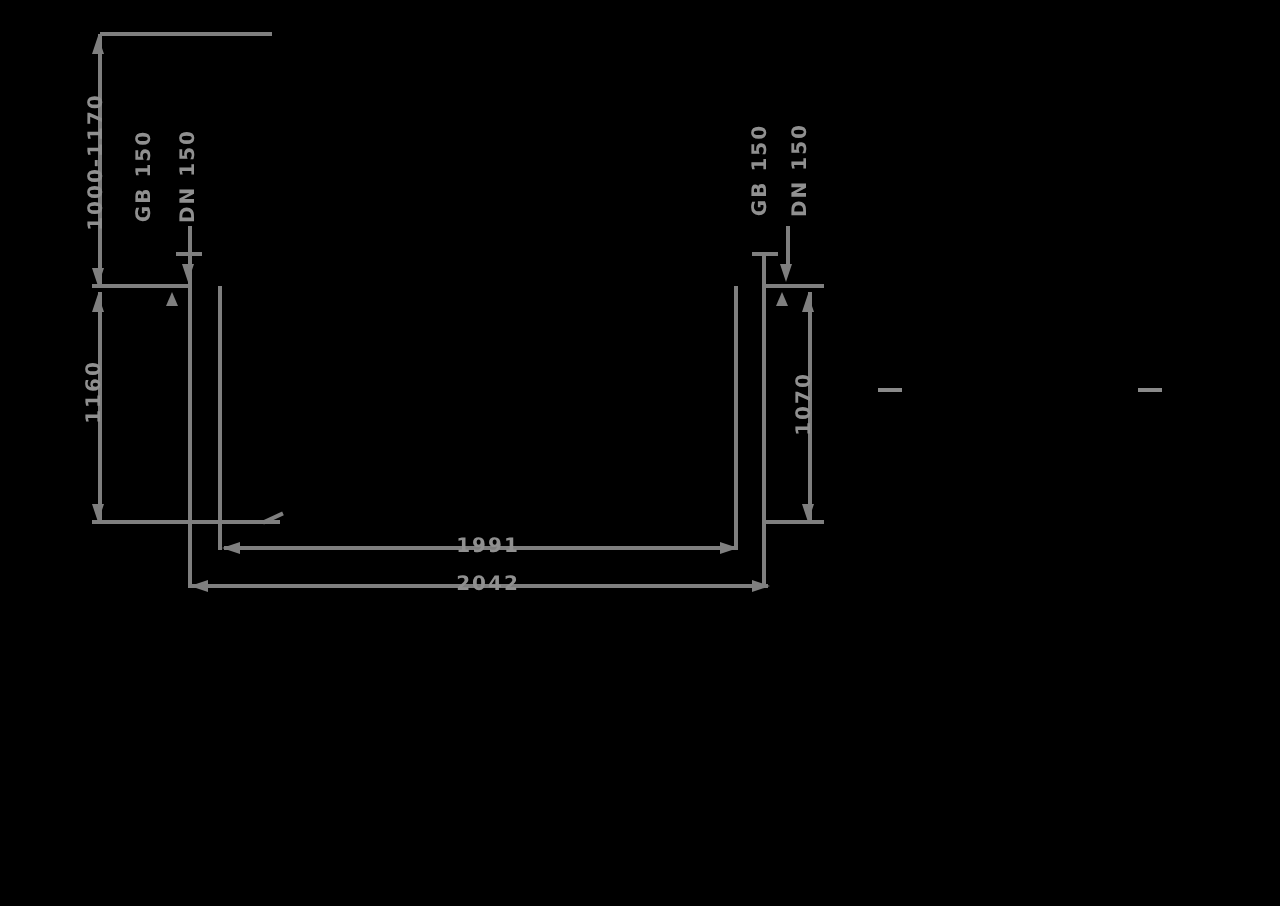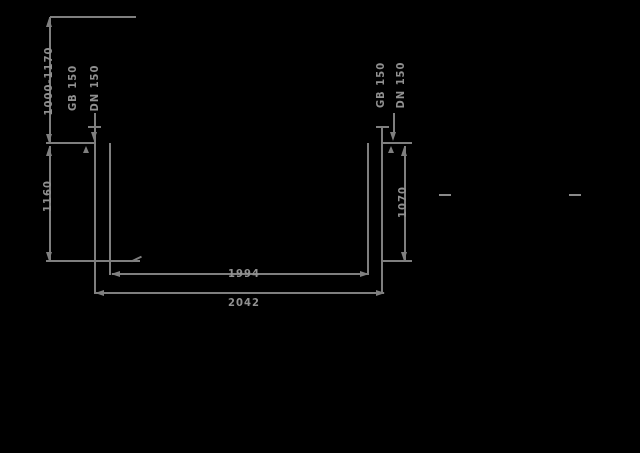--- a/index.html
+++ b/index.html
@@ -65,23 +65,23 @@
   <div class="ln" style="left:383px;top:142px;width:29px;height:2px;"></div>
   <div class="ln" style="left:404px;top:146px;width:2px;height:114px;"></div>
   <div class="arr up" style="left:401px;top:147px;"></div>
   <div class="arr down" style="left:401px;top:252px;"></div>
   <div class="lbl rot" style="left:379px;top:196px;width:48px;">1070</div>
   <div class="ln" style="left:383px;top:260px;width:29px;height:2px;"></div>
 
   <div class="ln" style="left:112px;top:273px;width:256px;height:2px;"></div>
   <div class="arr left" style="left:111px;top:271px;"></div>
   <div class="arr right" style="left:360px;top:271px;"></div>
-  <div class="lbl" style="left:217px;top:268px;width:54px;">1994</div>
+  <div class="lbl" style="left:217px;top:268px;width:54px;">1991</div>
 
   <div class="ln" style="left:96px;top:292px;width:288px;height:2px;"></div>
   <div class="arr left" style="left:95px;top:290px;"></div>
   <div class="arr right" style="left:376px;top:290px;"></div>
-  <div class="lbl" style="left:217px;top:297px;width:54px;">2042</div>
+  <div class="lbl" style="left:217px;top:287px;width:54px;">2042</div>
 
   <div class="dash" style="left:439px;top:194px;width:12px;height:2px;"></div>
   <div class="dash" style="left:569px;top:194px;width:12px;height:2px;"></div>
 
 </div>
 
 </body></html>

